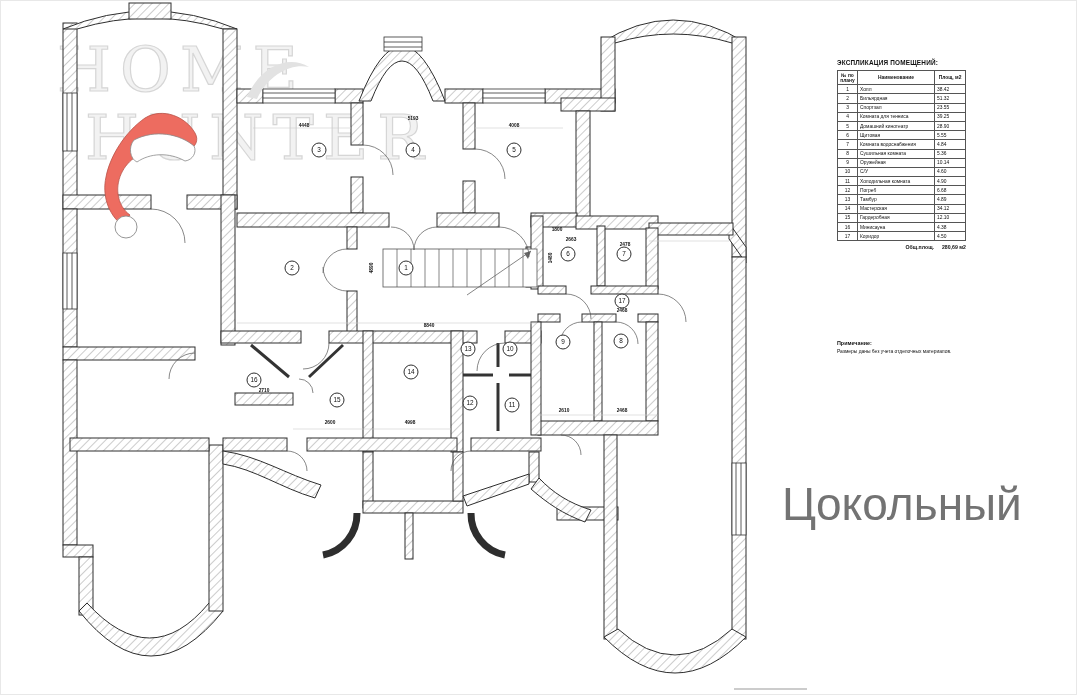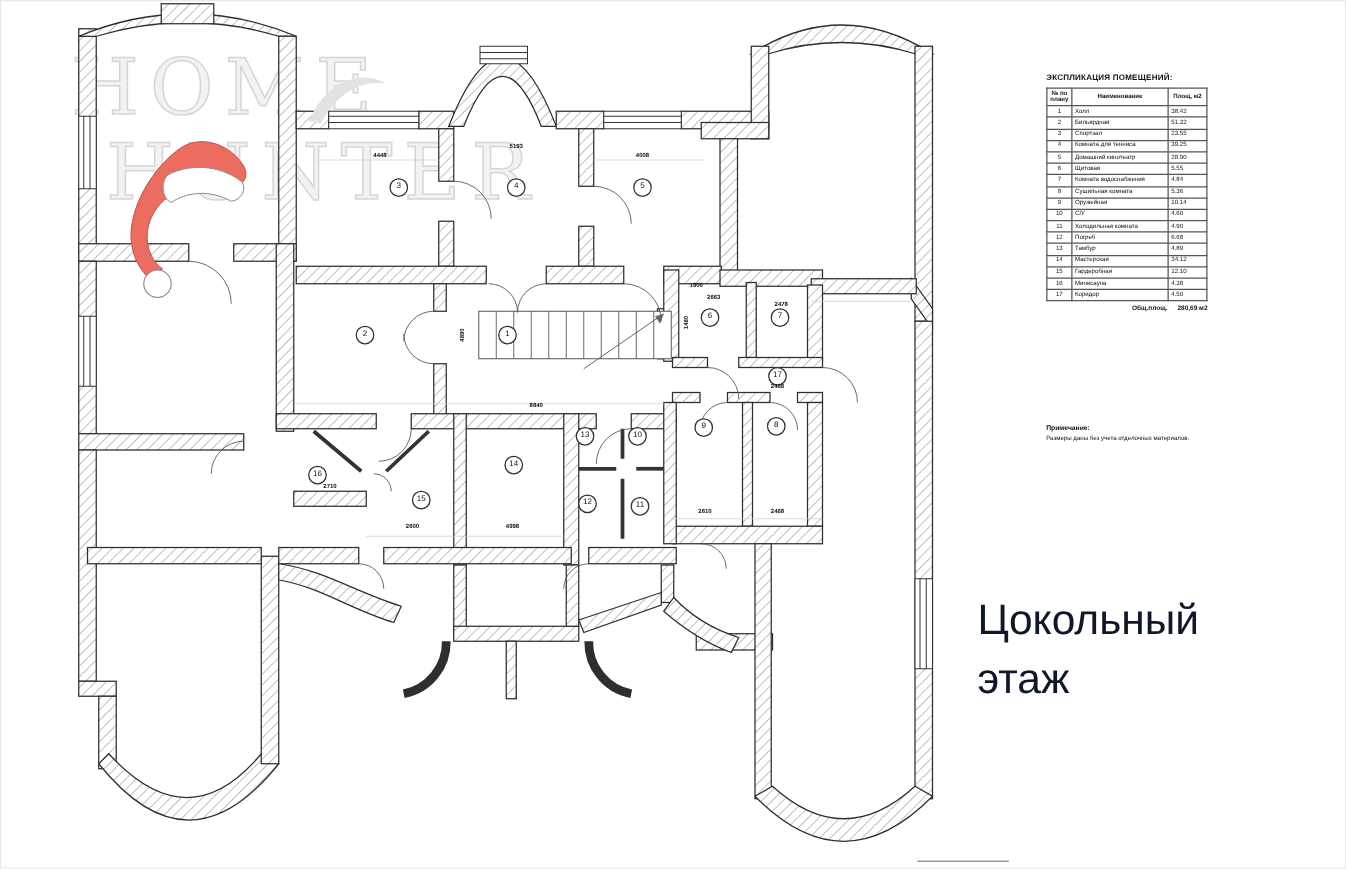--- a/index.html
+++ b/index.html
@@ -25,21 +25,21 @@
   .ltable th,.ltable td{border:0.5px solid #555;font-size:4.9px;padding:1.6px 2px;vertical-align:middle;}
   .ltable th{font-weight:bold;text-align:center;}
   .col-num{width:15px;text-align:center;}
   .col-area{width:26px;}
   .total-line{display:flex;justify-content:flex-end;gap:8px;margin-top:3px;font-size:5.2px;font-weight:bold;}
   
   .note{position:absolute;left:836px;top:339px;width:160px;z-index:3;color:#111;}
   .note-title{font-size:5.4px;font-weight:bold;margin-bottom:2.5px;}
   .note-text{font-size:4.9px;}
   
-  .caption{position:absolute;left:781px;top:472px;z-index:3;font-size:34px;color:#0f172a;line-height:1.38;}
+  .caption{position:absolute;left:781px;top:472px;z-index:3;font-size:46px;color:#737373;line-height:1.38;}
   
   .w{fill:url(#hatch);stroke:#2e2e2e;stroke-width:1;}
   .win{fill:#fff;stroke:#333;stroke-width:.8;}
   .wl{stroke:#333;stroke-width:.8;}
   .thinw{stroke:#333;stroke-width:3;}
   .door{stroke:#555;stroke-width:.7;fill:none;}
   .faint{stroke:#cfcfcf;stroke-width:.6;}
   .stair{fill:#fff;stroke:#555;stroke-width:.8;}
   .tread{stroke:#555;stroke-width:.7;}
 </style>
@@ -423,16 +423,15 @@
     </div>
   </div>
 
   <div class="note">
     <div class="note-title">Примечание:</div>
     <div class="note-text">Размеры даны без учета отделочных материалов.</div>
   </div>
 
   <div class="caption">
     <div>Цокольный</div>
-    <div>этаж</div>
   </div>
 
 </div>
 
 </body></html>

